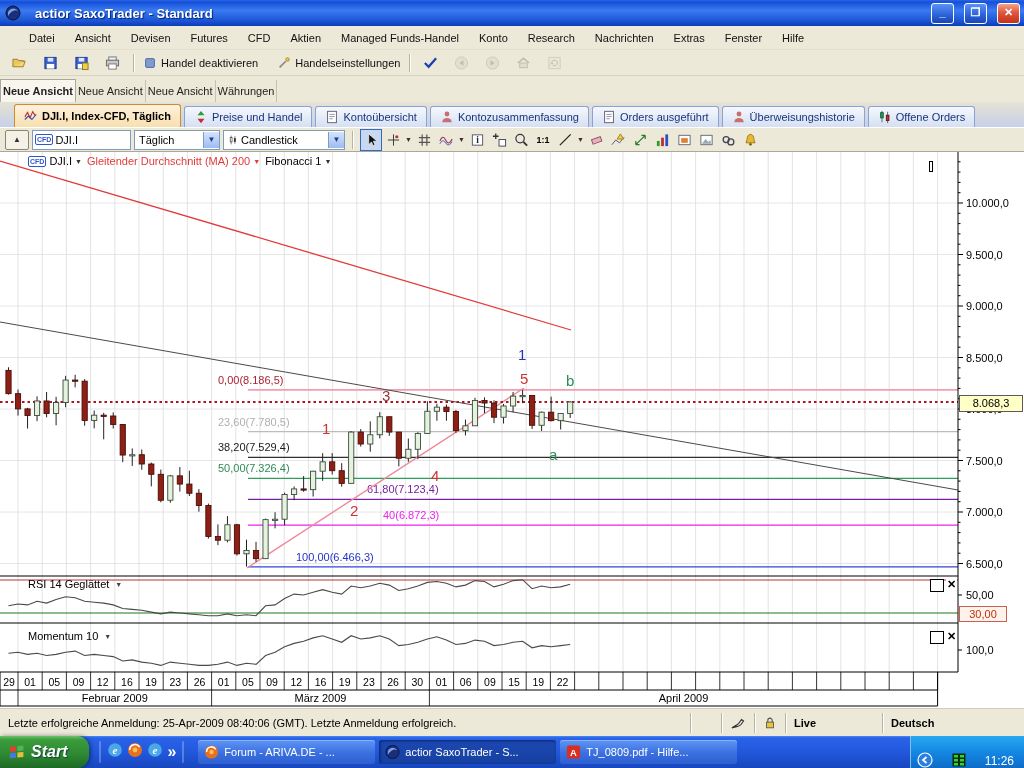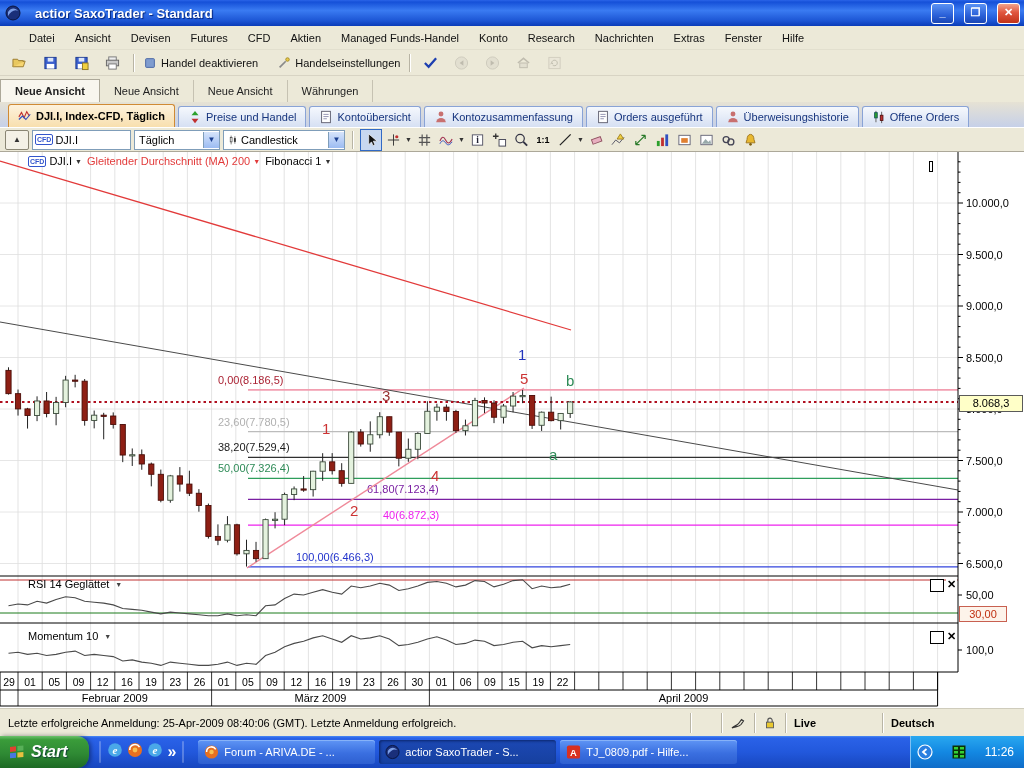--- a/index.html
+++ b/index.html
@@ -23,25 +23,25 @@
   
   .toolbar{top:50px;height:26px;background:#ece9d8;display:flex;align-items:center;gap:1px;
     border-bottom:1px solid #d8d4c4;padding-left:4px;}
   .tbtn{height:22px;min-width:23px;display:flex;align-items:center;justify-content:center;gap:4px;
     padding:0 3px;font-size:11px;color:#111;border:1px solid transparent;}
   .tbtn.disabled{opacity:.45;}
   .tsep{width:1px;height:18px;background:#b8b4a4;margin:0 4px;box-shadow:1px 0 0 #fff;}
 
   
   .viewtabs{top:76px;height:26px;background:#ece9d8;display:flex;align-items:flex-end;font-size:11px;}
-  .vtab{padding:5px 14px;color:#222;border-right:1px solid #c6c2b2;}
+  .vtab{padding:5px 2px;color:#222;border-right:1px solid #c6c2b2;}
   .vtab.active{font-weight:bold;background:#f8f6ee;border:1px solid #aca899;border-bottom:none;border-right:1px solid #aca899;}
 
   
-  .worktabs{top:102px;height:25px;background:linear-gradient(180deg,#e6e2d4,#c6d0e8);display:flex;align-items:flex-end;padding-left:8px;gap:3px;}
+  .worktabs{top:102px;height:25px;background:linear-gradient(180deg,#e6e2d4,#c6d0e8);display:flex;align-items:flex-end;padding-left:14px;gap:3px;}
   .wtab{height:20px;display:flex;align-items:center;gap:4px;padding:0 9px;font-size:11px;
     border:1px solid #89a3d6;border-bottom:none;border-radius:3px 3px 0 0;color:#17357e;
     background:linear-gradient(180deg,#f5f8fd,#d6e0f3);white-space:nowrap;}
   .wtab.active{font-weight:bold;color:#000;border-color:#d08a34;
     background:linear-gradient(180deg,#fdf2dd,#f8dfae);height:22px;}
 
   
   .charttoolbar{top:127px;height:25px;background:#ece9d8;border-top:1px solid #fff;border-bottom:1px solid #aca899;
     display:flex;align-items:center;gap:3px;padding-left:5px;}
   .collapse-btn{width:22px;height:18px;background:#f4f1e6;border:1px solid #8a8674;border-radius:2px;
@@ -77,21 +77,21 @@
 
   
   .taskbar{top:736px;height:32px;background:linear-gradient(180deg,#4b8bf5 0%,#2a62e8 6%,#2258dc 50%,#1746be 100%);display:flex;align-items:center;}
   .startbtn{height:32px;padding:0 22px 0 8px;display:flex;align-items:center;gap:5px;color:#fff;font-weight:bold;font-style:italic;font-size:16px;
     background:linear-gradient(180deg,#6cc26c 0%,#3a9c3a 12%,#2f8a34 55%,#1d6a24 100%);border-radius:0 12px 12px 0;text-shadow:1px 1px 1px #143;box-shadow:2px 0 4px rgba(0,0,20,.4);}
   .quick{display:flex;align-items:center;gap:4px;padding:0 8px;}
   .qsep{width:2px;height:22px;background:rgba(255,255,255,.25);border-radius:2px;margin:0 2px;}
   .task{height:24px;width:165px;margin-left:4px;border-radius:3px;display:flex;align-items:center;gap:5px;padding:0 6px;
     background:linear-gradient(180deg,#5f95f5,#3a6fe0 55%,#2e5fd0);color:#fff;font-size:11px;box-shadow:inset 0 1px 0 #86b2f8;white-space:nowrap;overflow:hidden;}
   .task.active{background:linear-gradient(180deg,#1c48b4,#16409f);box-shadow:inset 1px 1px 3px #0a2468;}
-  .tray{margin-left:auto;height:32px;display:flex;align-items:center;gap:18px;padding:0 10px 0 6px;
+  .tray{margin-left:auto;height:32px;display:flex;align-items:flex-end;gap:18px;padding:0 10px 0 6px;
     background:linear-gradient(180deg,#29a8f0 0%,#1388e2 50%,#0f6cc8 100%);border-left:1px solid #7fc0f4;color:#fff;font-size:12px;}
   .ic{display:inline-flex;align-items:center;justify-content:center;}
   .chev{font-size:7px;color:#444;margin-left:1px;}
 </style>
 </head>
 <body>
 
 <div class="screen">
 
   <div class="row titlebar">

